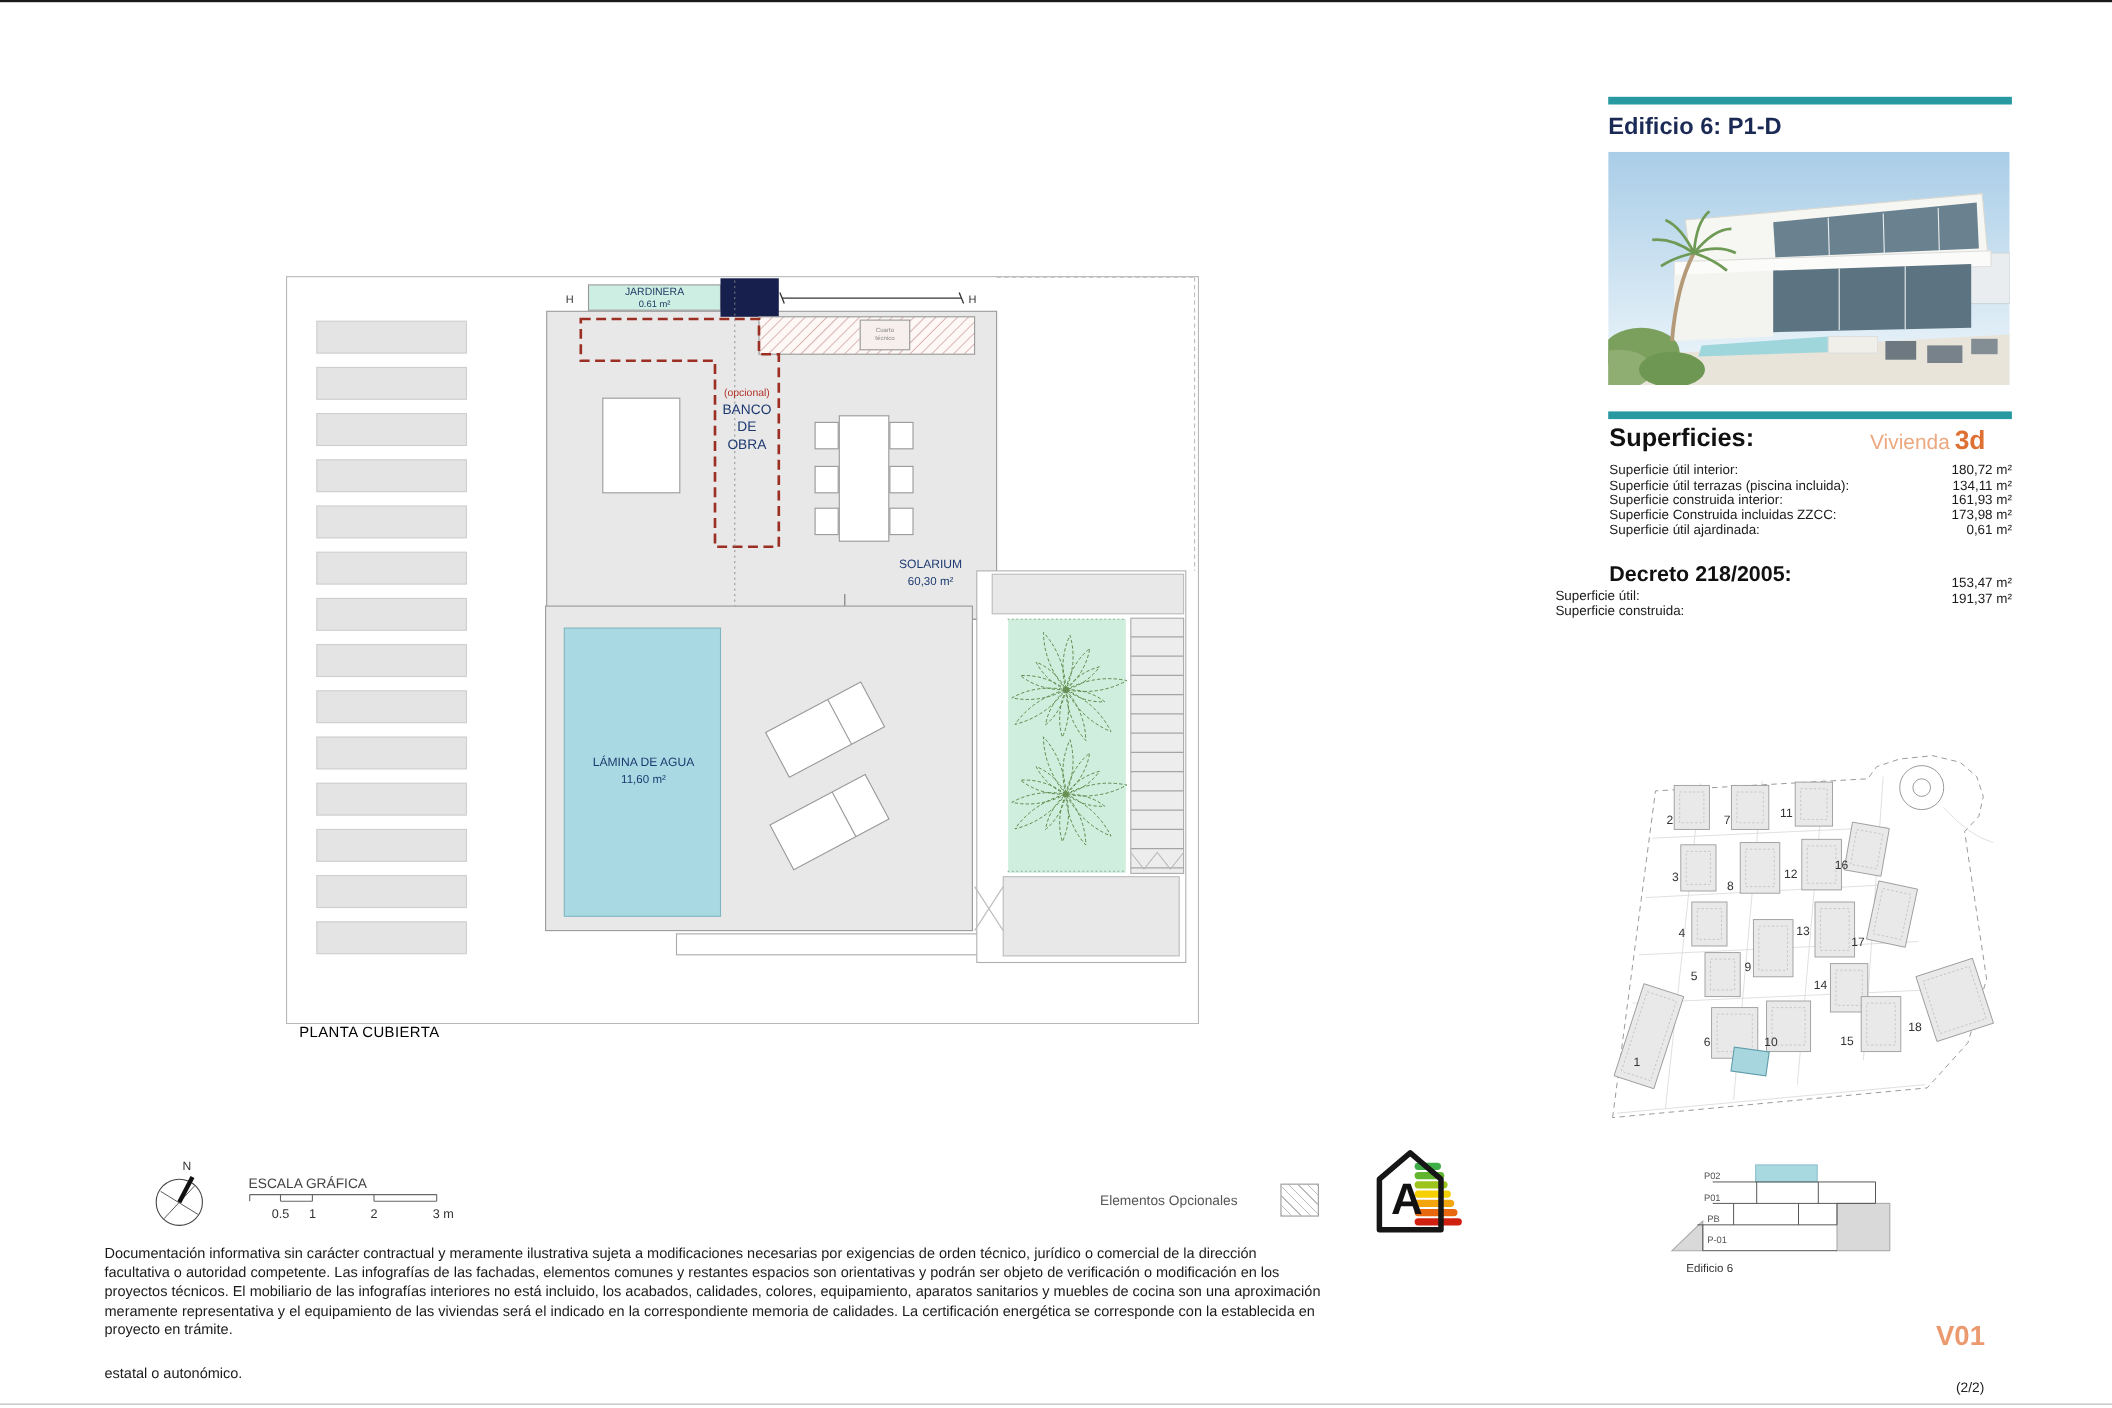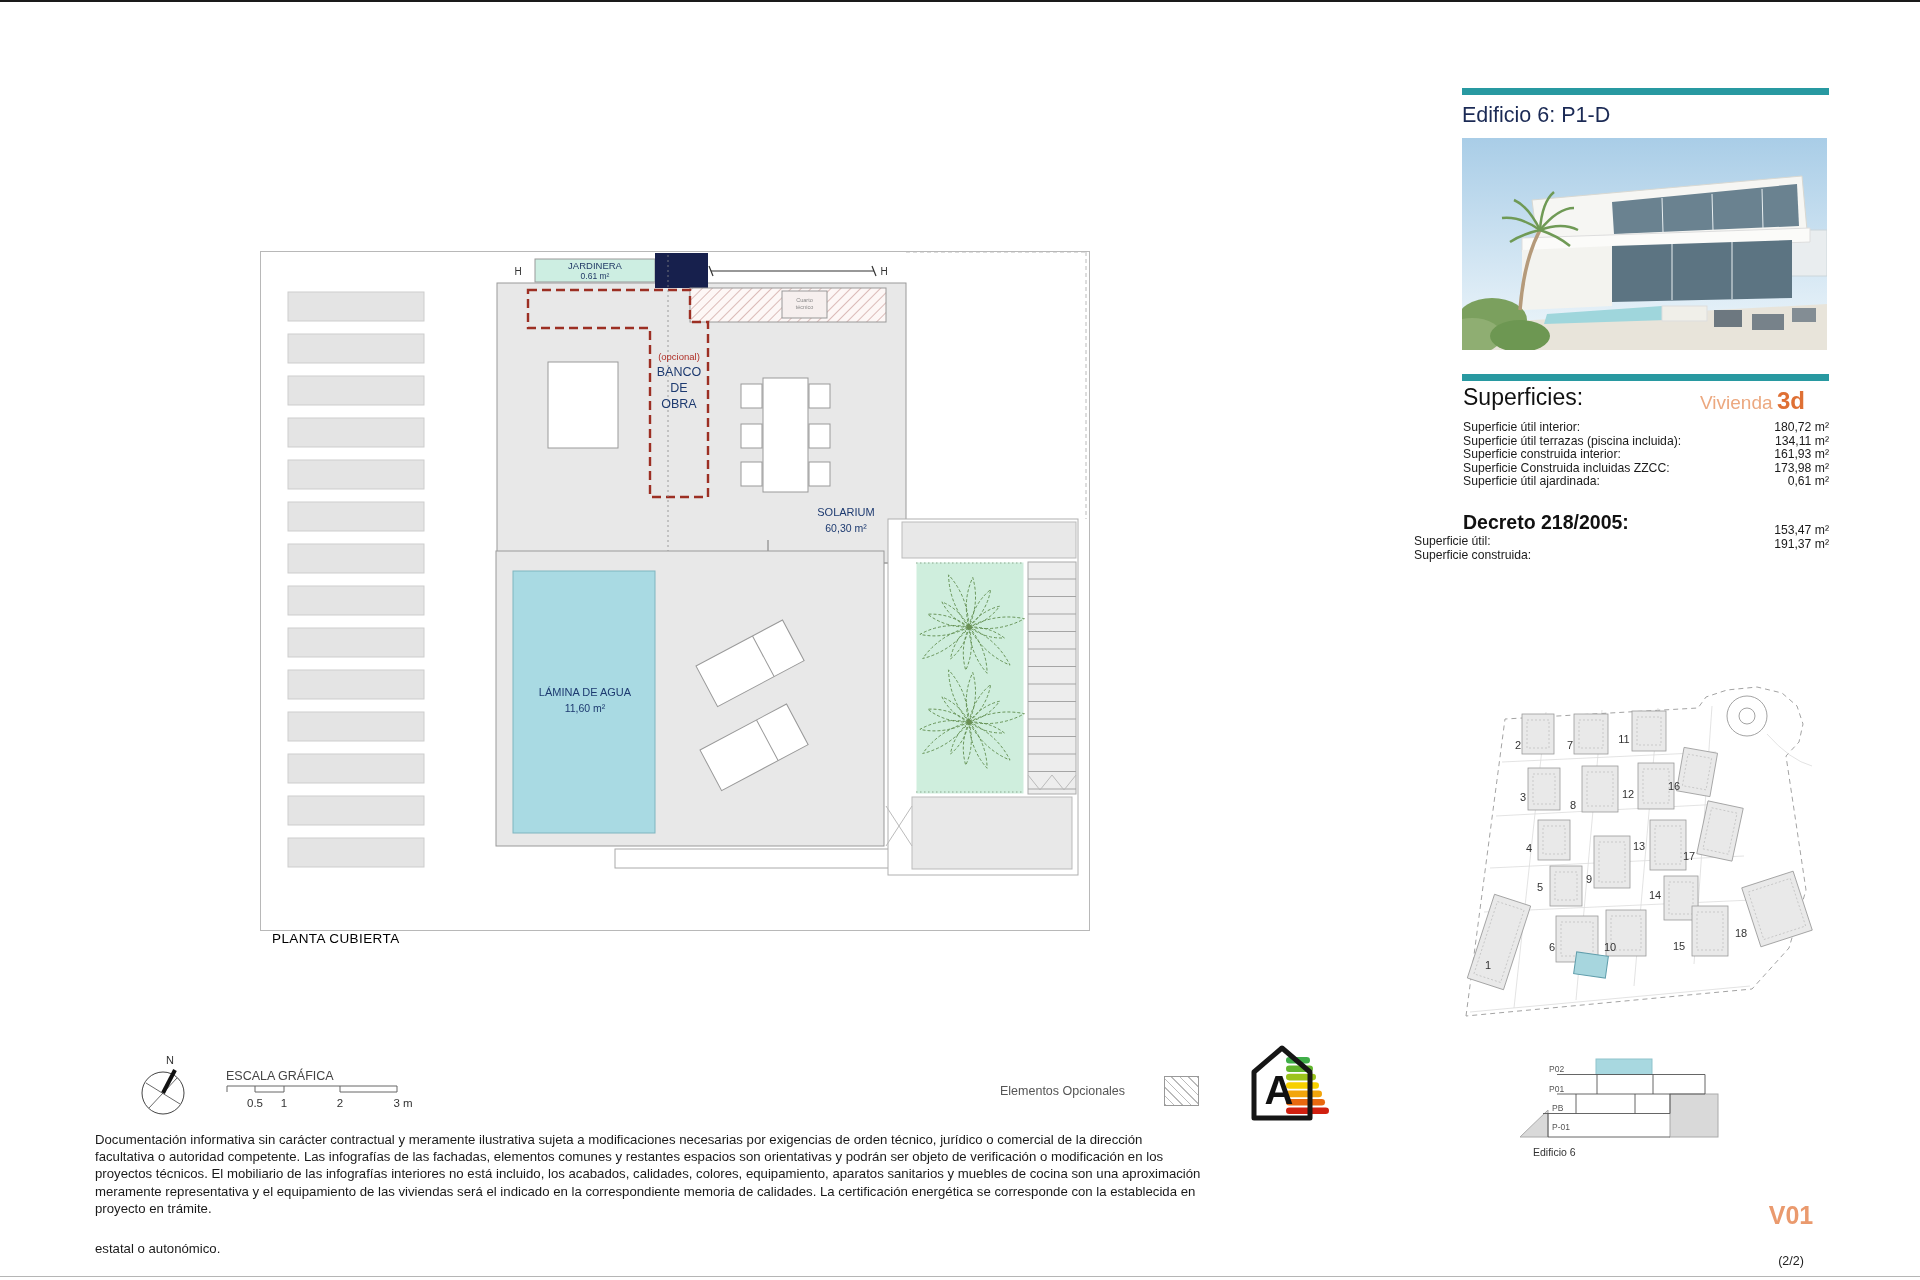--- a/index.html
+++ b/index.html
@@ -8,31 +8,31 @@
   .abs{position:absolute;}
   .topline{left:0;top:0;width:1920px;height:2px;background:#1a1a1a;}
   .bottomline{left:0;top:1276px;width:1920px;height:1px;background:#b5b5b5;}
   .plan-caption{left:272px;top:931px;font-size:13.5px;font-weight:normal;color:#000000;letter-spacing:.4px;}
   .legend-label{left:1000px;top:1084px;font-size:12.5px;color:#555;}
   .hatch-swatch{left:1164px;top:1076px;width:33px;height:28px;border:1px solid #999;
      background:repeating-linear-gradient(45deg, rgba(150,150,150,.65) 0 1px, transparent 1px 6px);}
   .disc{left:95px;font-size:13.2px;color:#1a1a1a;line-height:17.2px;white-space:nowrap;}
   
   .tealbar{left:1462px;width:367px;height:7px;background:#2899a1;}
-  .bldg-title{left:1462px;top:103px;font-size:21.5px;font-weight:normal;color:#1b2a55;}
-  .sup-head{left:1463px;top:384px;font-size:23px;font-weight:normal;color:#111;}
+  .bldg-title{left:1462px;top:103px;font-size:21.5px;font-weight:bold;color:#1b2a55;}
+  .sup-head{left:1463px;top:384px;font-size:23px;font-weight:bold;color:#111;}
   .viv-wrap{left:1616px;top:387px;width:189px;text-align:right;}
   .viv-label{font-size:19px;color:#eca87f;}
   .viv-value{font-size:24px;font-weight:bold;color:#df7034;}
   .sup-rows{left:1463px;top:421px;width:366px;}
   .sup-row{display:flex;justify-content:space-between;font-size:12.2px;color:#1a1a1a;line-height:13.6px;}
   .dec-head{left:1463px;top:511px;font-size:19.5px;font-weight:bold;color:#111;}
   .dec-lab{left:1414px;font-size:12.2px;color:#1a1a1a;}
   .dec-val{left:1629px;width:200px;text-align:right;font-size:12.2px;color:#1a1a1a;}
-  .v01{left:1760px;top:1201px;width:62px;text-align:center;font-size:25px;font-weight:bold;color:#ea9a6e;}
+  .v01{left:1760px;top:1201px;width:62px;font-size:25px;font-weight:bold;color:#ea9a6e;}
   .pagenum{left:1760px;top:1254px;width:62px;text-align:center;font-size:12.5px;color:#222;}
   svg text{font-family:"Liberation Sans", sans-serif;}
 </style>
 </head>
 <body>
 
 <div class="abs topline"></div>
 <div class="abs bottomline"></div>
 
 <svg class="abs" style="left:260px;top:251px" width="830" height="680" viewBox="260 251 830 680">

